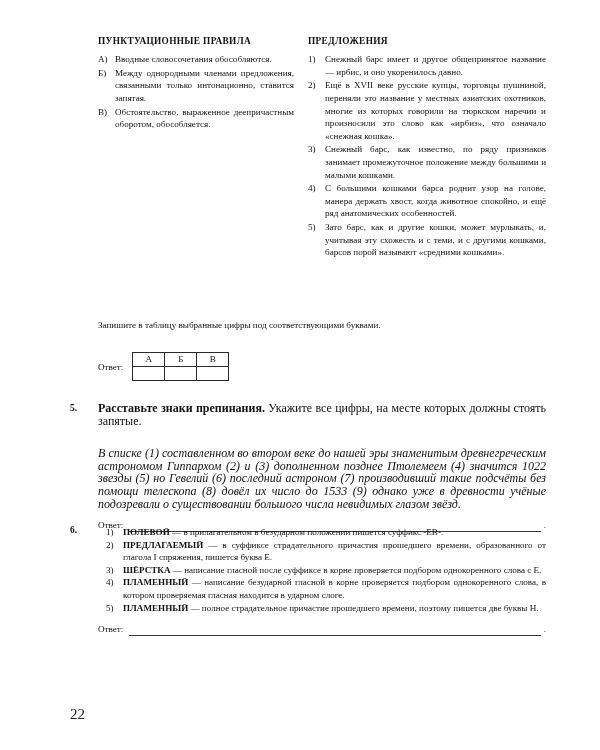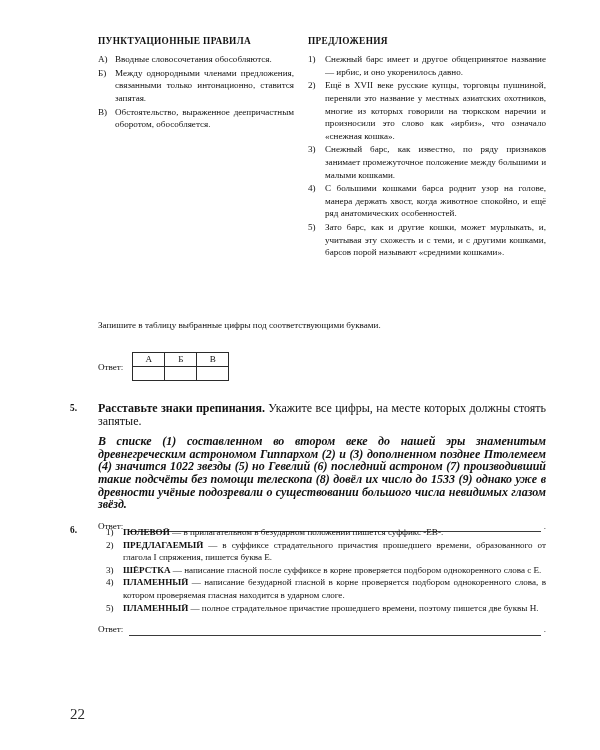--- a/index.html
+++ b/index.html
@@ -120,21 +120,21 @@
     width: 448px;
   }
   .p {
     font-size: 12px;
     line-height: 12.6px;
     text-align: justify;
     text-align-last: left;
     margin: 0;
   }
   .p.italic { font-style: italic; }
-  .p.spaced { margin-top: 8px; font-weight: bold; }
+  .p.spaced { margin-top: 20px; }
   .b { font-weight: bold; }
 
   .sublist {
     list-style: none;
     margin: 2px 0 0 0;
     padding: 0;
   }
   .sublist > li {
     display: flex;
     margin-bottom: 0px;

